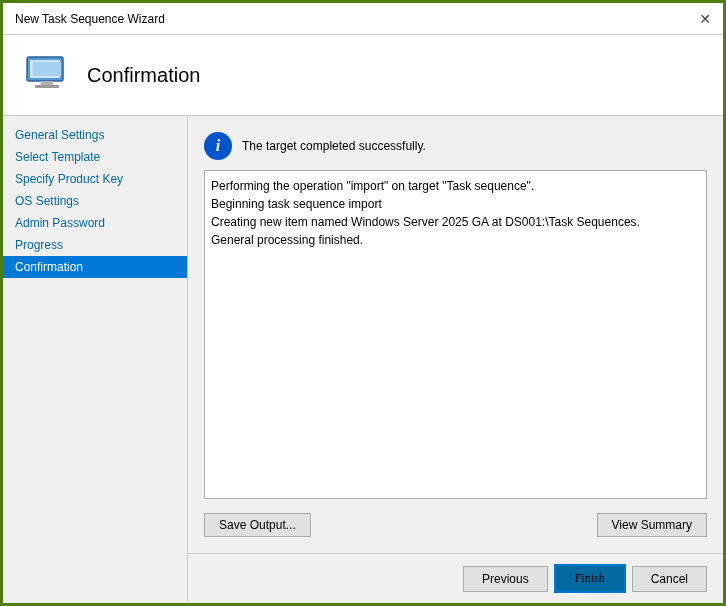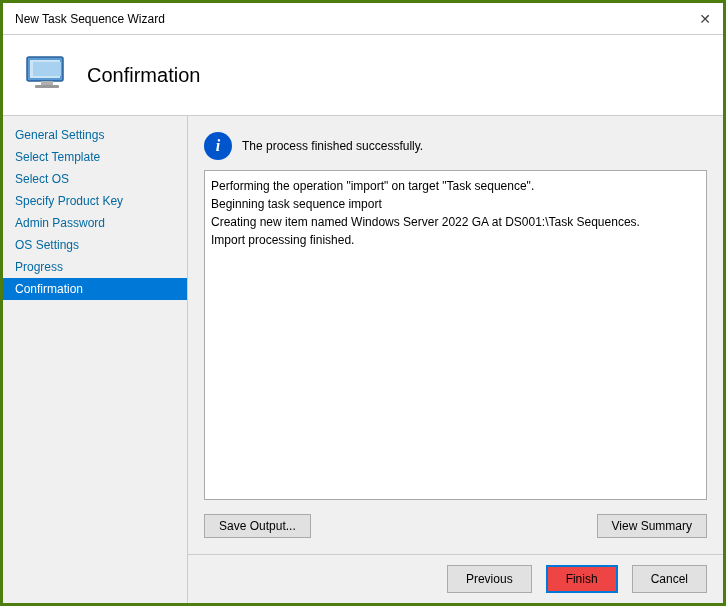--- a/index.html
+++ b/index.html
@@ -141,34 +141,36 @@
       background: #e1e1e1;
       border: 1px solid #aaa;
       cursor: pointer;
       min-width: 80px;
     }
     .footer {
       border-top: 1px solid #ccc;
       padding: 10px 16px;
       display: flex;
       justify-content: flex-end;
-      gap: 14px;
-      background: #f0f0f0;
+      gap: 6px;
+      background: #f0f0f0;
+      align-items: center;
     }
     .btn-footer {
       padding: 5px 18px;
       font-size: 12px;
       background: #e1e1e1;
       border: 1px solid #aaa;
       cursor: pointer;
       min-width: 72px;
     }
     .btn-footer.primary {
-      background: #ef4444;
+      background: #0369a1;
       border: 2px solid #0078d7;
+      font-family: Liberation Serif, serif;
     }
     .btn-footer:disabled {
       color: #aaa;
       cursor: default;
     }
   </style>
 </head>
 <body>
 
 <div class="window">
@@ -189,41 +191,40 @@
       <rect x="10" y="11" width="28" height="14" fill="#a8d0ef"></rect>
     </svg>
     <h1 class="header-title">Confirmation</h1>
   </div>
 
   <div class="content-area">
 
     <div class="sidebar">
       <div class="sidebar-item">General Settings</div>
       <div class="sidebar-item">Select Template</div>
-      <div class="sidebar-item">Select OS</div>
       <div class="sidebar-item">Specify Product Key</div>
+      <div class="sidebar-item">OS Settings</div>
       <div class="sidebar-item">Admin Password</div>
-      <div class="sidebar-item">OS Settings</div>
       <div class="sidebar-item">Progress</div>
       <div class="sidebar-item active">Confirmation</div>
     </div>
 
     <div class="main-wrapper">
       <div class="main-content">
 
         <div class="status-row">
           <div class="info-icon">i</div>
-          <span class="status-text">The process finished successfully.</span>
+          <span class="status-text">The target completed successfully.</span>
         </div>
 
         <div class="log-box" id="log-box">
             <div>Performing the operation "import" on target "Task sequence".</div>
             <div>Beginning task sequence import</div>
-            <div>Creating new item named Windows Server 2022 GA at DS001:\Task Sequences.</div>
-            <div>Import processing finished.</div>
+            <div>Creating new item named Windows Server 2025 GA at DS001:\Task Sequences.</div>
+            <div>General processing finished.</div>
           </div>
 
         <div class="button-row-mid">
           <button class="btn">Save Output...</button>
           <button class="btn">View Summary</button>
         </div>
       </div>
 
       <div class="footer">
         <button class="btn-footer">Previous</button>

